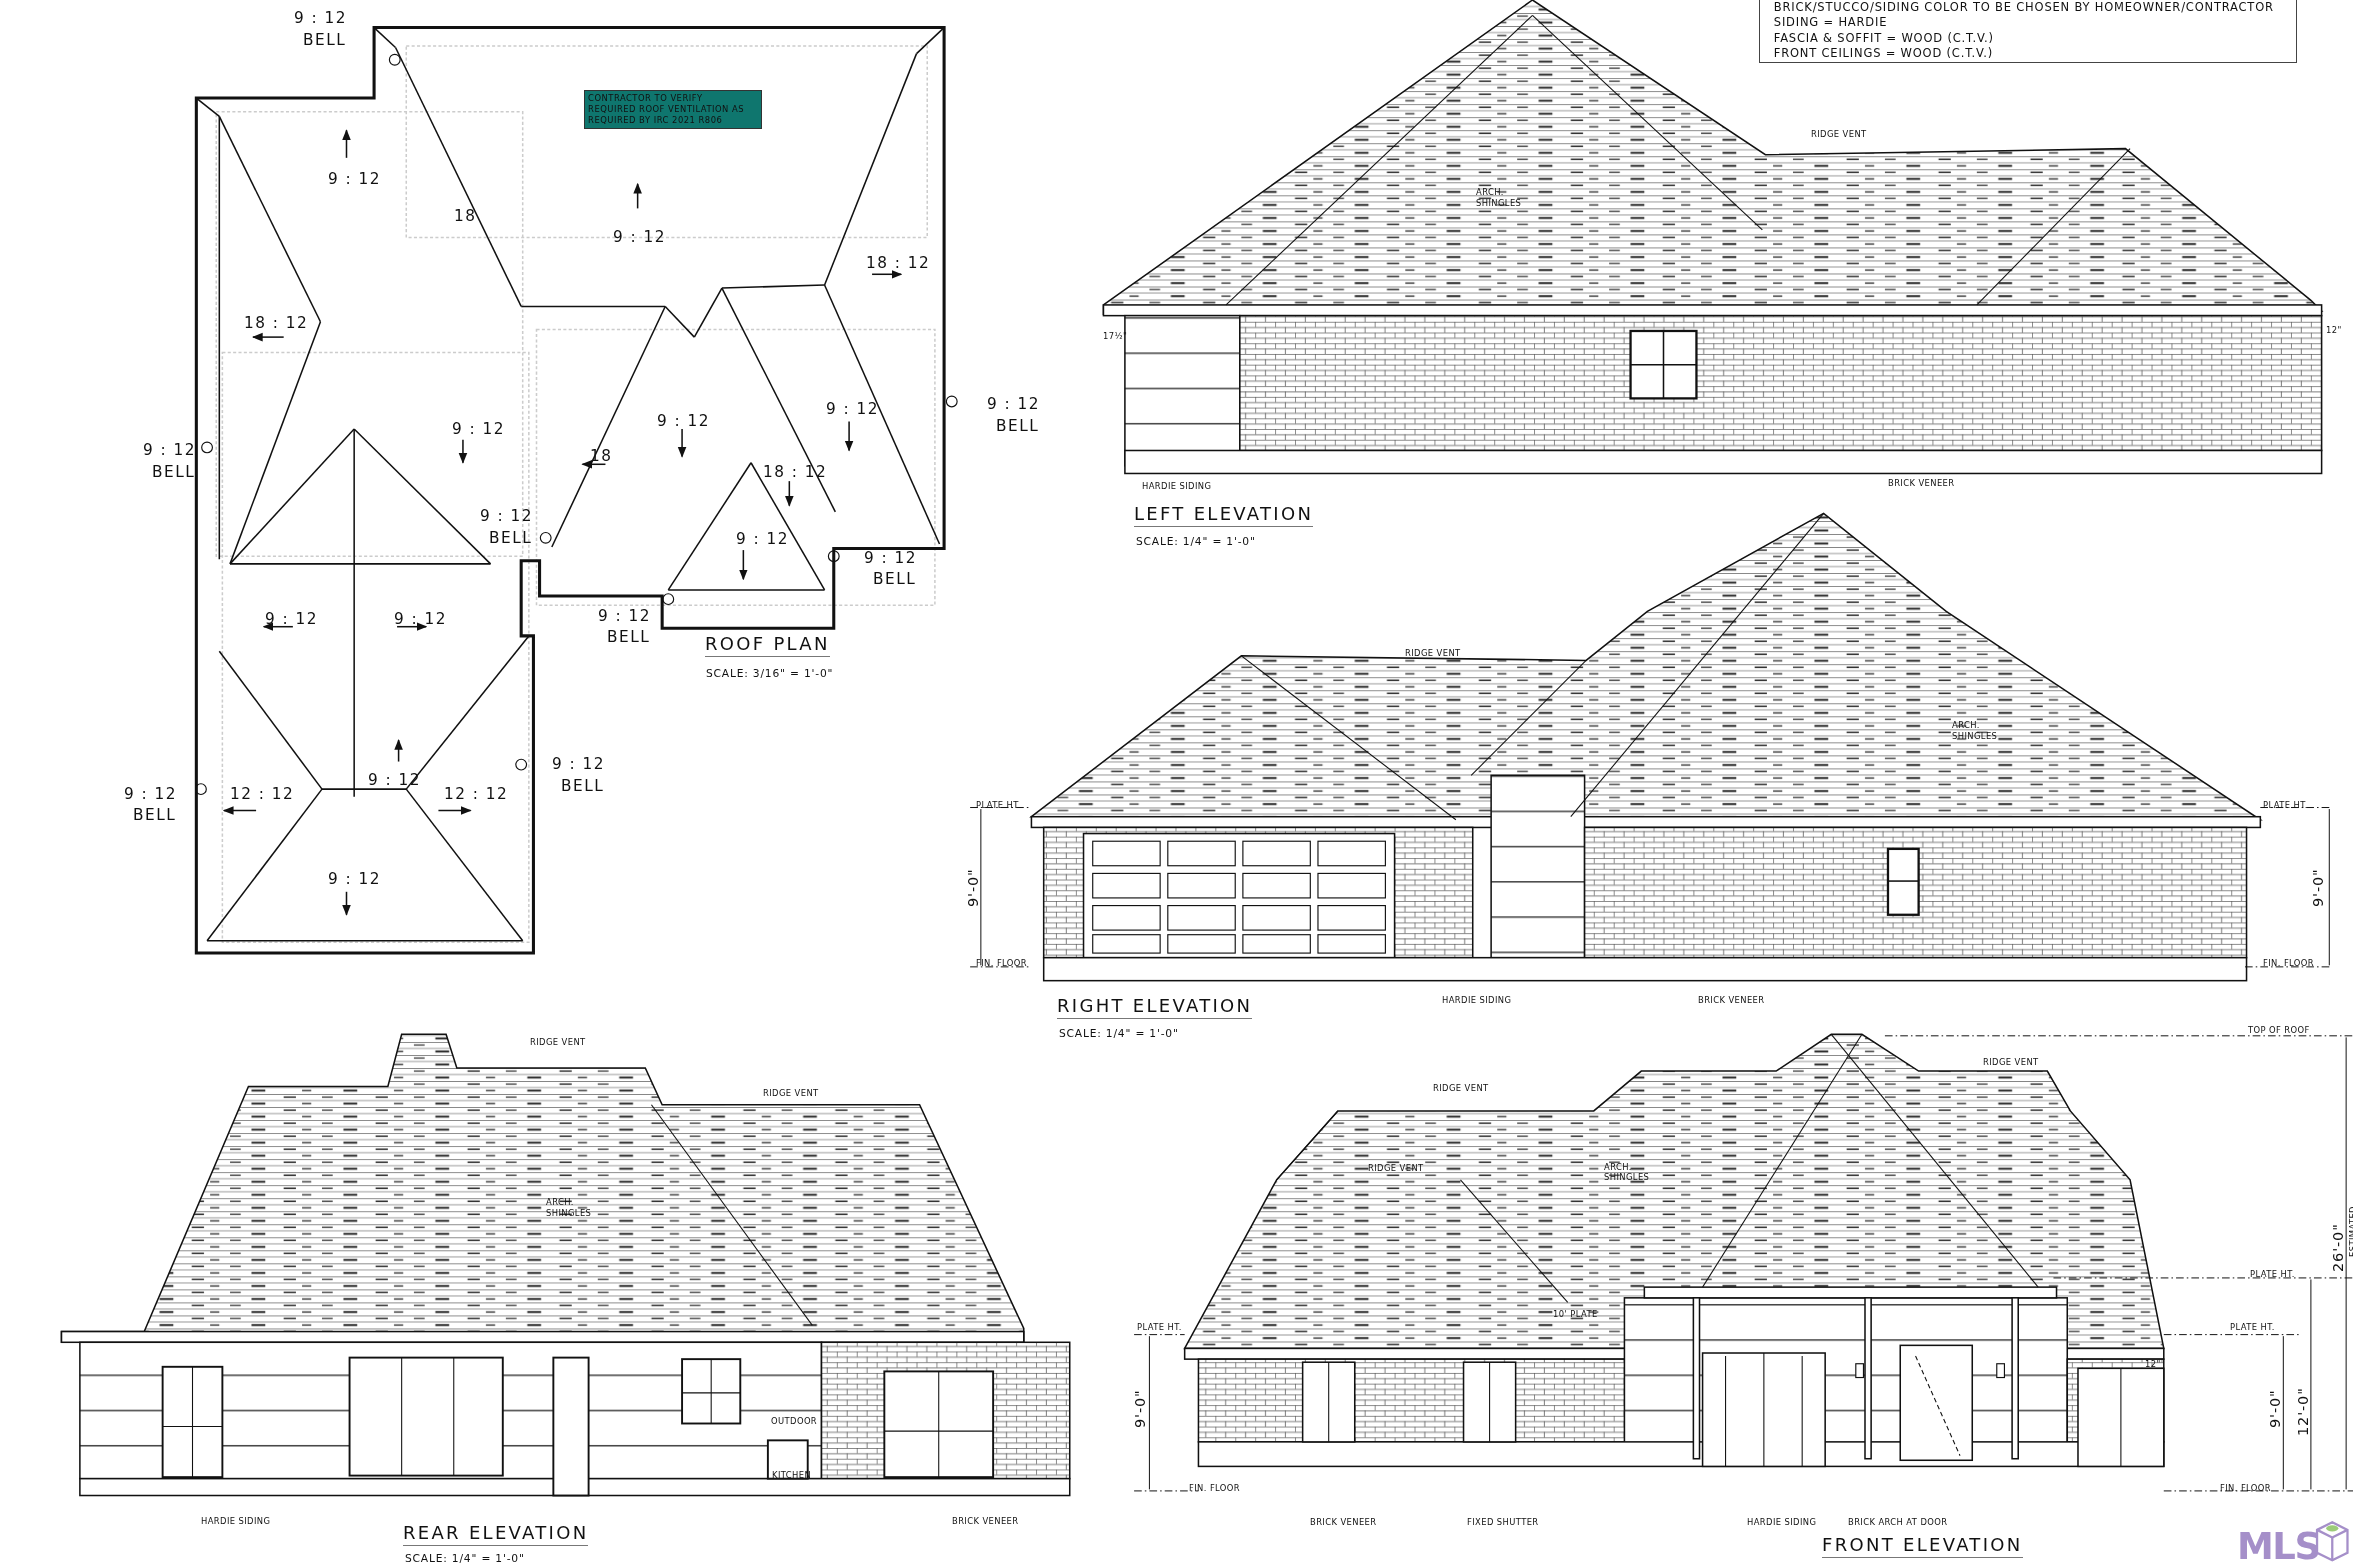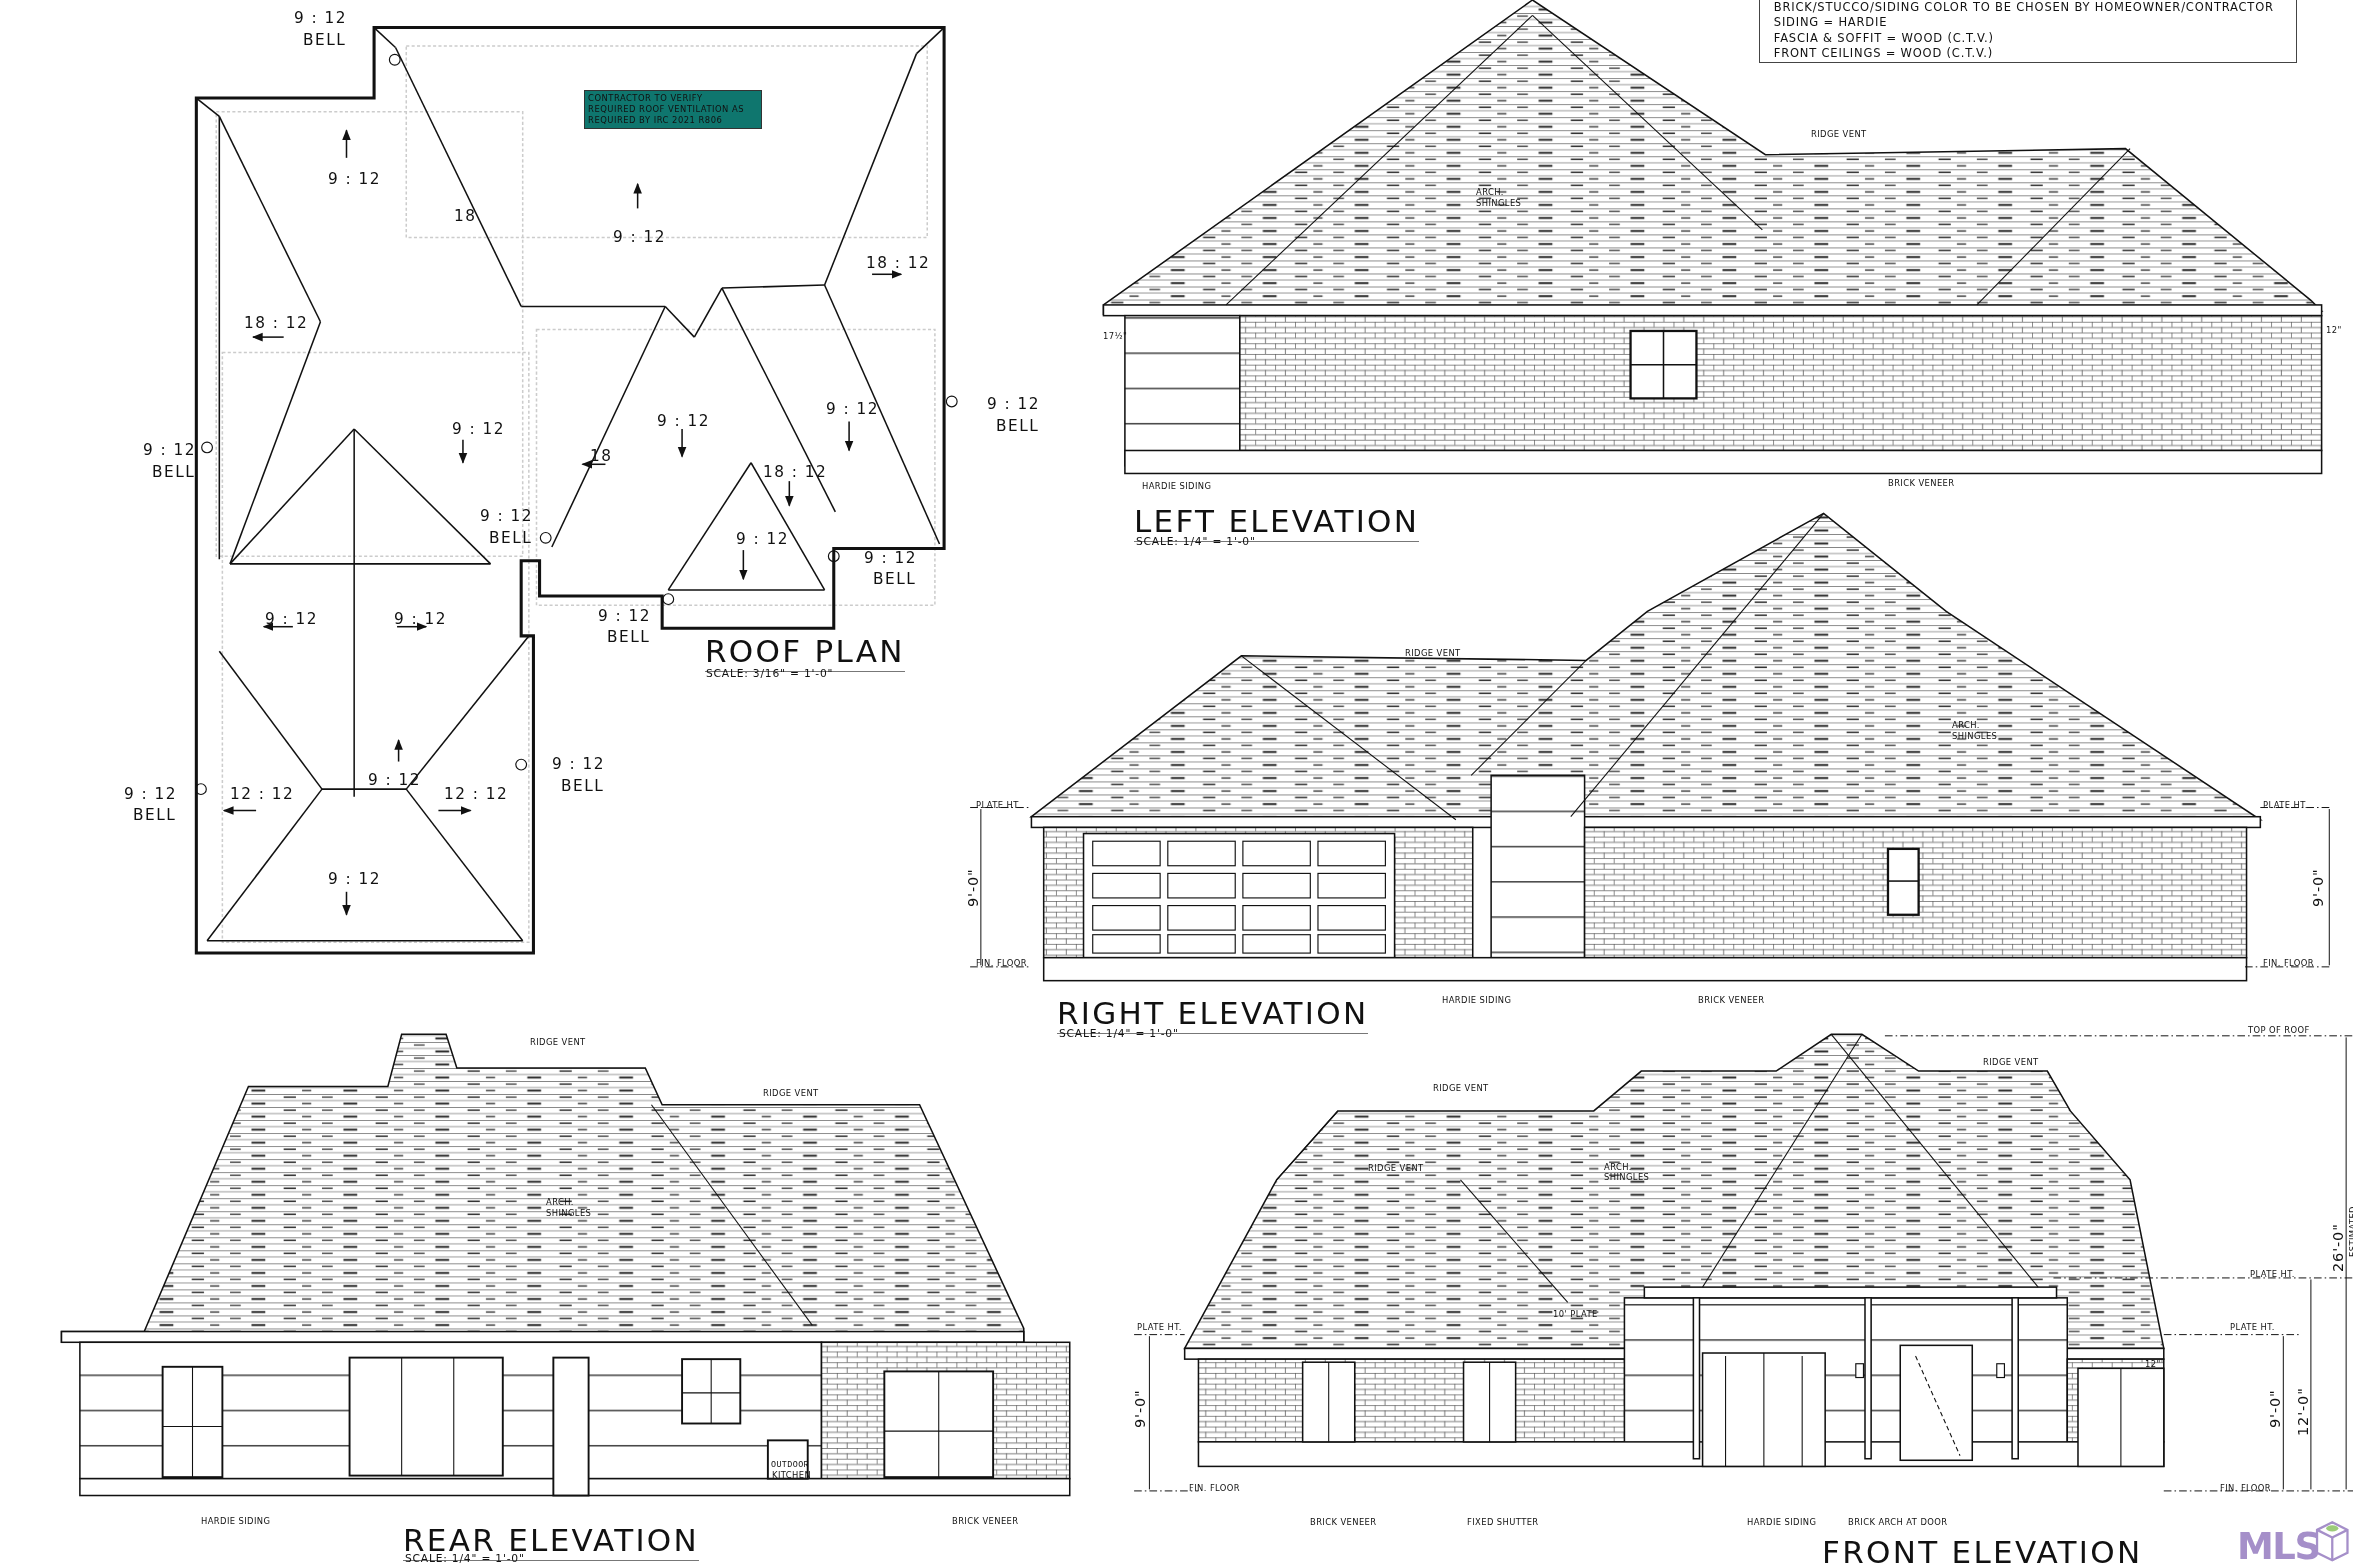--- a/index.html
+++ b/index.html
@@ -2,21 +2,21 @@
 <html style="font-size:12.3px"><head>
 <meta charset="utf-8">
 <style>
   html,body{margin:0;padding:0;background:#fff;}
   body{width:2354px;height:1566px;position:relative;overflow:hidden;font-family:"DejaVu Sans",sans-serif;color:#111;}
   #sheet{position:absolute;left:0;top:0;width:2354px;height:1566px;}
   .lbl{position:absolute;white-space:nowrap;font-family:"DejaVu Sans",sans-serif;color:#111;letter-spacing:0.8px;}
   .sm{font-size:8.4px;letter-spacing:0.4px;}
   .md{font-size:14.6px;}
   .pitch{font-size:15.3px;font-weight:500;letter-spacing:1.5px;}
-  .title{font-size:31px;letter-spacing:2.3px;border-bottom:1.5px solid #777;padding-bottom:1.5px;}
+  .title{font-size:18px;letter-spacing:2.3px;border-bottom:1.5px solid #777;padding-bottom:1.5px;}
   .scale{font-size:10.7px;letter-spacing:0.8px;}
   .notes{position:absolute;left:1759px;top:-3.1px;width:538px;height:66px;border:1.5px solid #444;border-top:none;background:#fff;padding:3.1px 0 0 13.8px;box-sizing:border-box;}
   .notes div{font-size:11.5px;letter-spacing:0.8px;line-height:15.3px;}
   .vent-note{position:absolute;left:584px;top:90px;width:170px;border:1.1px solid #333;padding:2.3px 3.1px;font-size:8.4px;line-height:10.7px;letter-spacing:0.5px;background:#0f766e;}
   .rot{transform:rotate(-90deg);transform-origin:left top;}
   .logo{position:absolute;left:2237px;top:1525px;font-size:37px;font-weight:bold;color:#a58fc9;letter-spacing:-1.5px;font-family:"DejaVu Sans",sans-serif;}
   .logo-box{position:absolute;left:2314px;top:1516px;width:35px;height:46px;}
 </style>
 </head>
 <body>
@@ -337,21 +337,21 @@
 <div class="lbl sm" style="left:2263px;top:958px;">FIN. FLOOR</div>
 <div class="lbl sm" style="left:1442px;top:995px;">HARDIE SIDING</div>
 <div class="lbl sm" style="left:1698px;top:995px;">BRICK VENEER</div>
 <div class="lbl title" style="left:1057px;top:995px;">RIGHT ELEVATION</div>
 <div class="lbl scale" style="left:1059px;top:1027px;">SCALE: 1/4" = 1'-0"</div>
 
 <div class="lbl sm" style="left:530px;top:1037px;">RIDGE VENT</div>
 <div class="lbl sm" style="left:763px;top:1088px;">RIDGE VENT</div>
 <div class="lbl sm" style="left:546px;top:1197px;">ARCH.</div>
 <div class="lbl sm" style="left:546px;top:1208px;">SHINGLES</div>
-<div class="lbl sm" style="left:771px;top:1460px;font-family:Liberation Mono, monospace;">OUTDOOR</div>
+<div class="lbl sm" style="left:771px;top:1416px;">OUTDOOR</div>
 <div class="lbl sm" style="left:772px;top:1470px;">KITCHEN</div>
 <div class="lbl sm" style="left:201px;top:1516px;">HARDIE SIDING</div>
 <div class="lbl sm" style="left:952px;top:1516px;">BRICK VENEER</div>
 <div class="lbl title" style="left:403px;top:1522px;">REAR ELEVATION</div>
 <div class="lbl scale" style="left:405px;top:1552px;">SCALE: 1/4" = 1'-0"</div>
 
 <div class="lbl sm" style="left:2248px;top:1025px;">TOP OF ROOF</div>
 <div class="lbl sm" style="left:1433px;top:1083px;">RIDGE VENT</div>
 <div class="lbl sm" style="left:1983px;top:1057px;">RIDGE VENT</div>
 <div class="lbl sm" style="left:1368px;top:1163px;">RIDGE VENT</div>

